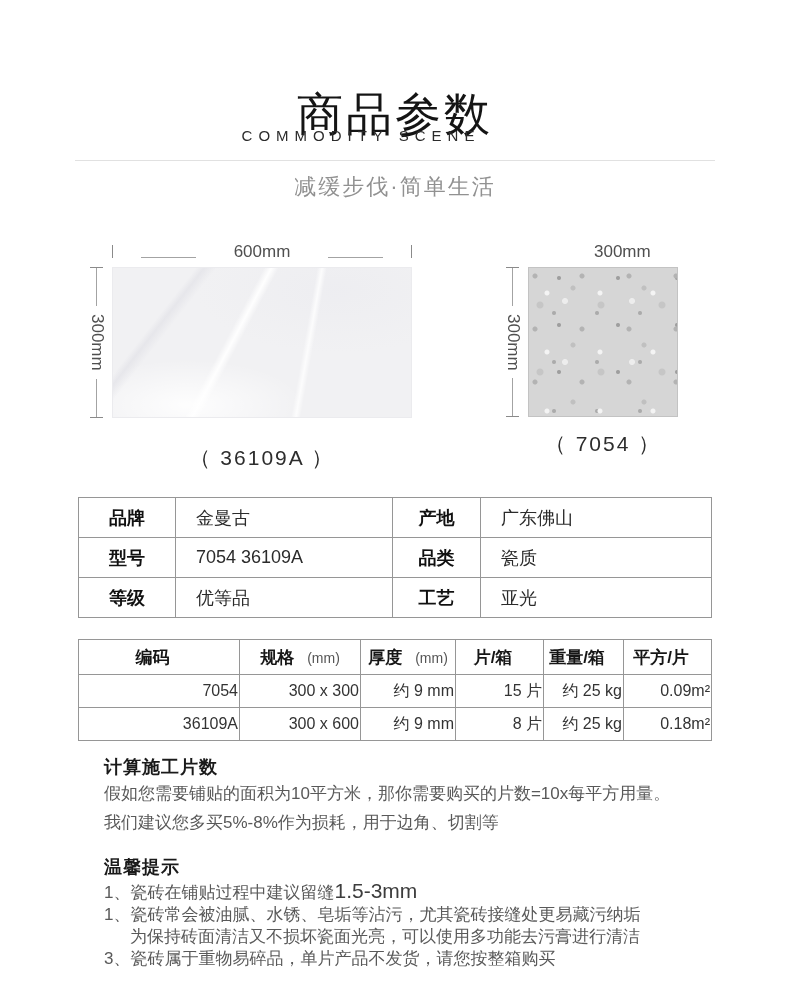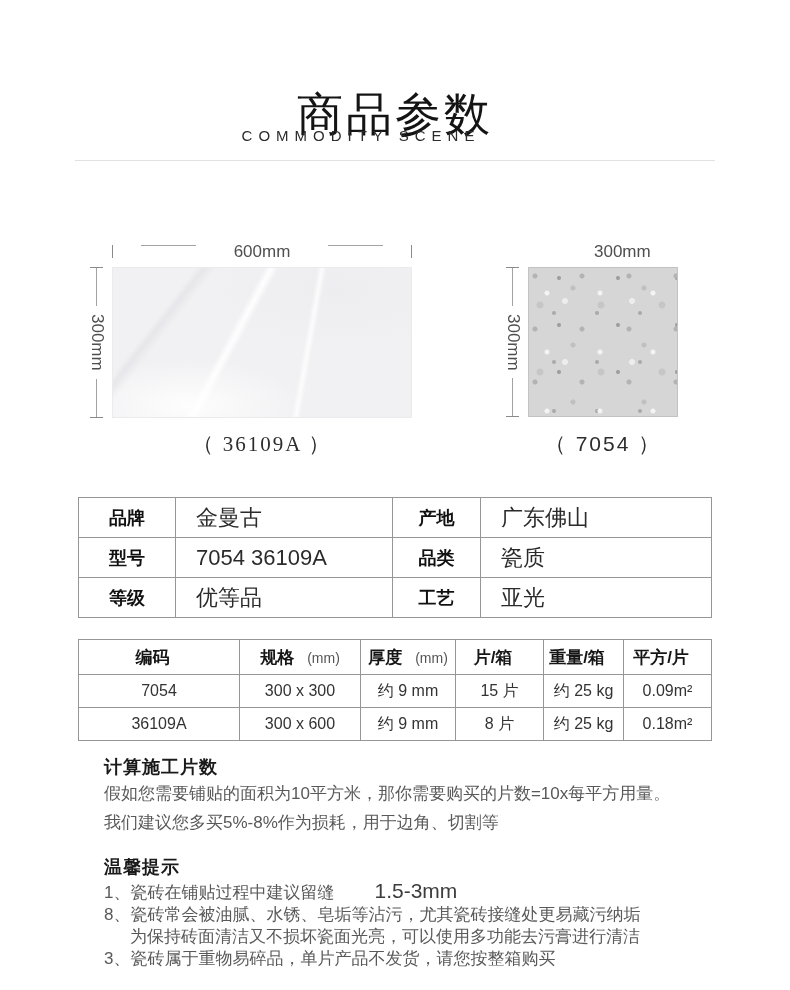--- a/index.html
+++ b/index.html
@@ -17,21 +17,21 @@
     font-size:15px;color:#2b2b2b;letter-spacing:6px;
   }
   .header-divider{
     position:absolute;left:75px;top:160px;width:640px;height:1px;background:#e1e1e1;
   }
   .tagline{
     position:absolute;left:0;top:172px;width:790px;text-align:center;
     font-size:22px;color:#919191;letter-spacing:2px;
   }
   
-  .dim-h{position:absolute;height:13px;display:flex;align-items:flex-start;gap:28px;}
+  .dim-h{position:absolute;height:13px;display:flex;align-items:flex-end;gap:28px;}
   .dim-h .tick-v{width:1px;height:13px;background:#8a8a8a;}
   .dim-h .dline{flex:1;height:1px;background:#a3a3a3;}
   .dim-label{padding:0 10px;font-size:17px;color:#4f4f4f;white-space:nowrap;line-height:13px;}
   .dim-v{position:absolute;width:13px;display:flex;flex-direction:column;align-items:center;}
   .dim-v .tick-h{height:1px;width:13px;background:#8a8a8a;}
   .dim-v .dline{flex:1;width:1px;background:#a3a3a3;}
   .dim-label-v{writing-mode:vertical-rl;padding:8px 0;font-size:17px;color:#4f4f4f;white-space:nowrap;}
   .tile{position:absolute;box-sizing:border-box;}
   .texture-marble{
     background-color:#f1f1f3;
@@ -59,61 +59,62 @@
   .tile-caption{
     position:absolute;text-align:center;font-size:21px;color:#2d2d2d;letter-spacing:2px;white-space:nowrap;
   }
   
   .spec-table{
     position:absolute;left:78px;top:497px;width:633px;
     border-collapse:collapse;table-layout:fixed;border-radius:13px;
   }
   .spec-table th,.spec-table td{border:1px solid #969696;height:37px;overflow:hidden;}
   .spec-table th{font-size:18px;font-weight:700;color:#111;text-align:center;}
-  .spec-table td{font-size:22px;color:#2b2b2b;text-align:left;padding-left:20px;}
+  .spec-table td{font-size:18px;color:#2b2b2b;text-align:left;padding-left:20px;}
   
   .size-table{
     position:absolute;left:78px;top:639px;width:633px;
     border-collapse:collapse;table-layout:fixed;
   }
   .size-table th{border:1px solid #969696;height:32px;font-size:17px;font-weight:700;color:#161616;text-align:center;}
-  .size-table td{border:1px solid #969696;height:30px;font-size:16px;color:#333;text-align:center;}
+  .size-table td{border:1px solid #969696;height:30px;font-size:16px;color:#333;text-align:right;}
   .h-sub{font-size:14px;font-weight:400;color:#555;margin-left:13px;}
   
   .sec-heading{position:absolute;font-size:18px;font-weight:700;color:#1a1a1a;letter-spacing:1px;}
   .calc-text{position:absolute;left:104px;top:779px;width:610px;font-size:17px;line-height:29px;color:#595959;}
   .tips-list{position:absolute;left:104px;top:880px;width:615px;font-size:17px;line-height:22px;color:#595959;}
   .tip-cont{padding-left:26px;}
-  .tip-emph{font-size:21px;color:#3d3d3d;margin-left:40px;}
+  .tip-emph{font-size:21px;color:#3d3d3d;}
 </style>
 </head>
 <body>
 
 <div class="page">
 
   <h1 class="page-title">商品参数</h1>
   <div class="page-subtitle">COMMODITY SCENE</div>
   <div class="header-divider"></div>
+  <div class="tagline">减缓步伐·简单生活</div>
 
   <div class="dim-h" style="left:112px;top:245px;width:300px;">
     <span class="tick-v"></span>
       <span class="dline"></span>
       <span class="dim-label">600mm</span>
       <span class="dline"></span>
       <span class="tick-v"></span>
   </div>
   <div class="dim-v" style="left:90px;top:267px;height:151px;">
     <span class="tick-h"></span>
       <span class="dline"></span>
       <span class="dim-label-v">300mm</span>
       <span class="dline"></span>
       <span class="tick-h"></span>
   </div>
   <div class="tile texture-marble" style="left:112px;top:267px;width:300px;height:151px;"></div>
-  <div class="tile-caption" style="left:112px;top:430px;width:300px;font-family:Liberation Serif, serif;">（ 36109A ）</div>
+  <div class="tile-caption" style="left:112px;top:444px;width:300px;">（ 36109A ）</div>
 
   <div class="dim-h" style="left:528px;top:245px;width:150px;">
     <span class="tick-v"></span>
       <span class="dline"></span>
       <span class="dim-label">300mm</span>
       <span class="dline"></span>
       <span class="tick-v"></span>
   </div>
   <div class="dim-v" style="left:506px;top:267px;height:150px;">
     <span class="tick-h"></span>
@@ -195,18 +196,18 @@
 
   <div class="sec-heading" style="left:104px;top:755px;">计算施工片数</div>
   <div class="calc-text">
     <div>假如您需要铺贴的面积为10平方米，那你需要购买的片数=10x每平方用量。</div>
     <div>我们建议您多买5%-8%作为损耗，用于边角、切割等</div>
   </div>
 
   <div class="sec-heading" style="left:104px;top:855px;font-family:Liberation Mono, monospace;">温馨提示</div>
   <div class="tips-list">
     <div><span>1、瓷砖在铺贴过程中建议留缝</span><span class="tip-emph">1.5-3mm</span></div>
-    <div>8、瓷砖常会被油腻、水锈、皂垢等沾污，尤其瓷砖接缝处更易藏污纳垢</div>
+    <div>1、瓷砖常会被油腻、水锈、皂垢等沾污，尤其瓷砖接缝处更易藏污纳垢</div>
     <div class="tip-cont">为保持砖面清洁又不损坏瓷面光亮，可以使用多功能去污膏进行清洁</div>
     <div>3、瓷砖属于重物易碎品，单片产品不发货，请您按整箱购买</div>
   </div>
 
 </div>
 
 </body></html>

